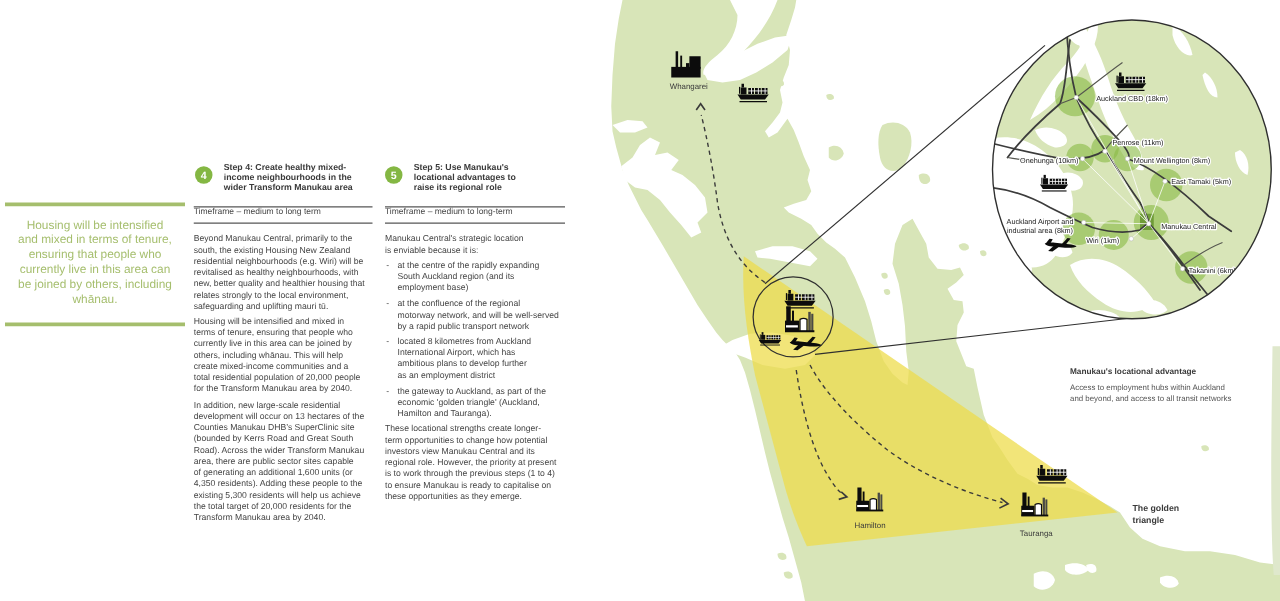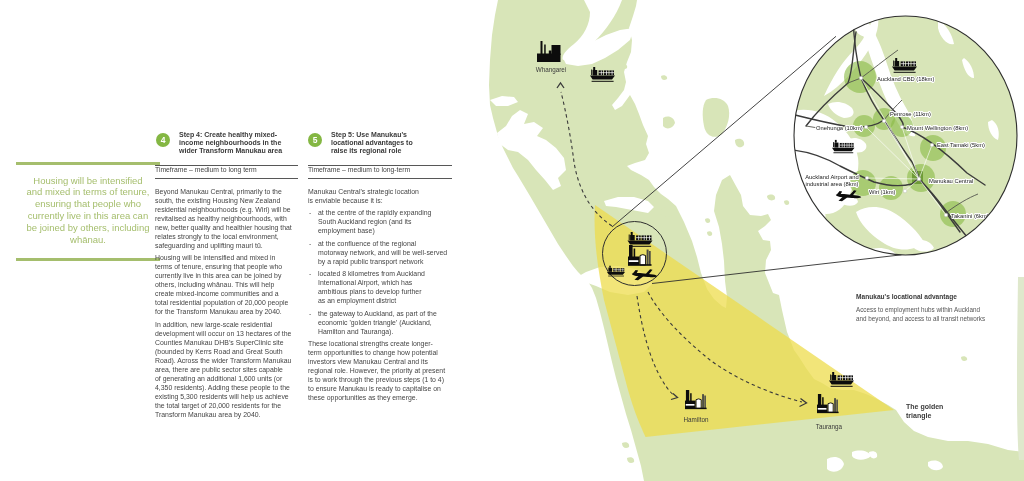--- a/index.html
+++ b/index.html
@@ -13,21 +13,21 @@
   .rule{position:absolute;height:1px;background:#575757;}
   .stepc{position:absolute;width:14px;height:14px;border-radius:50%;background:#84b743;
          color:#fff;font-size:8.5px;font-weight:bold;text-align:center;line-height:14px;}
   ul.dash{margin:0 0 3.5px 0;padding:0;list-style:none;}
   ul.dash li{margin:0 0 3.5px 0;padding-left:10px;position:relative;}
   ul.dash li:before{content:"-";position:absolute;left:1px;top:0;}
 </style>
 </head>
 <body>
 
-<div class="abs" style="left:16px;top:161.5px;width:144px;box-sizing:border-box;border-top:3.5px solid #a5be6d;border-bottom:3.5px solid #a5be6d;">
+<div class="abs" style="left:4px;top:161.5px;width:144px;box-sizing:border-box;border-top:3.5px solid #a5be6d;border-bottom:3.5px solid #a5be6d;">
   <div style="padding:10px 2px 12px 2px;color:#a5be6d;font-size:9.5px;line-height:11.95px;text-align:center;">
     Housing will be intensified<br>and mixed in terms of tenure,<br>ensuring that people who<br>currently live in this area can<br>be joined by others, including<br>whānau.
   </div>
 </div>
 
 <div class="stepc" style="left:156px;top:132.6px;">4</div>
 
 <div class="abs hdr" style="left:179px;top:131px;width:125px;">Step 4: Create healthy mixed-<br>income neighbourhoods in the<br>wider Transform Manukau area</div>
 
 <div class="rule" style="left:155px;top:165px;width:143px;"></div>

